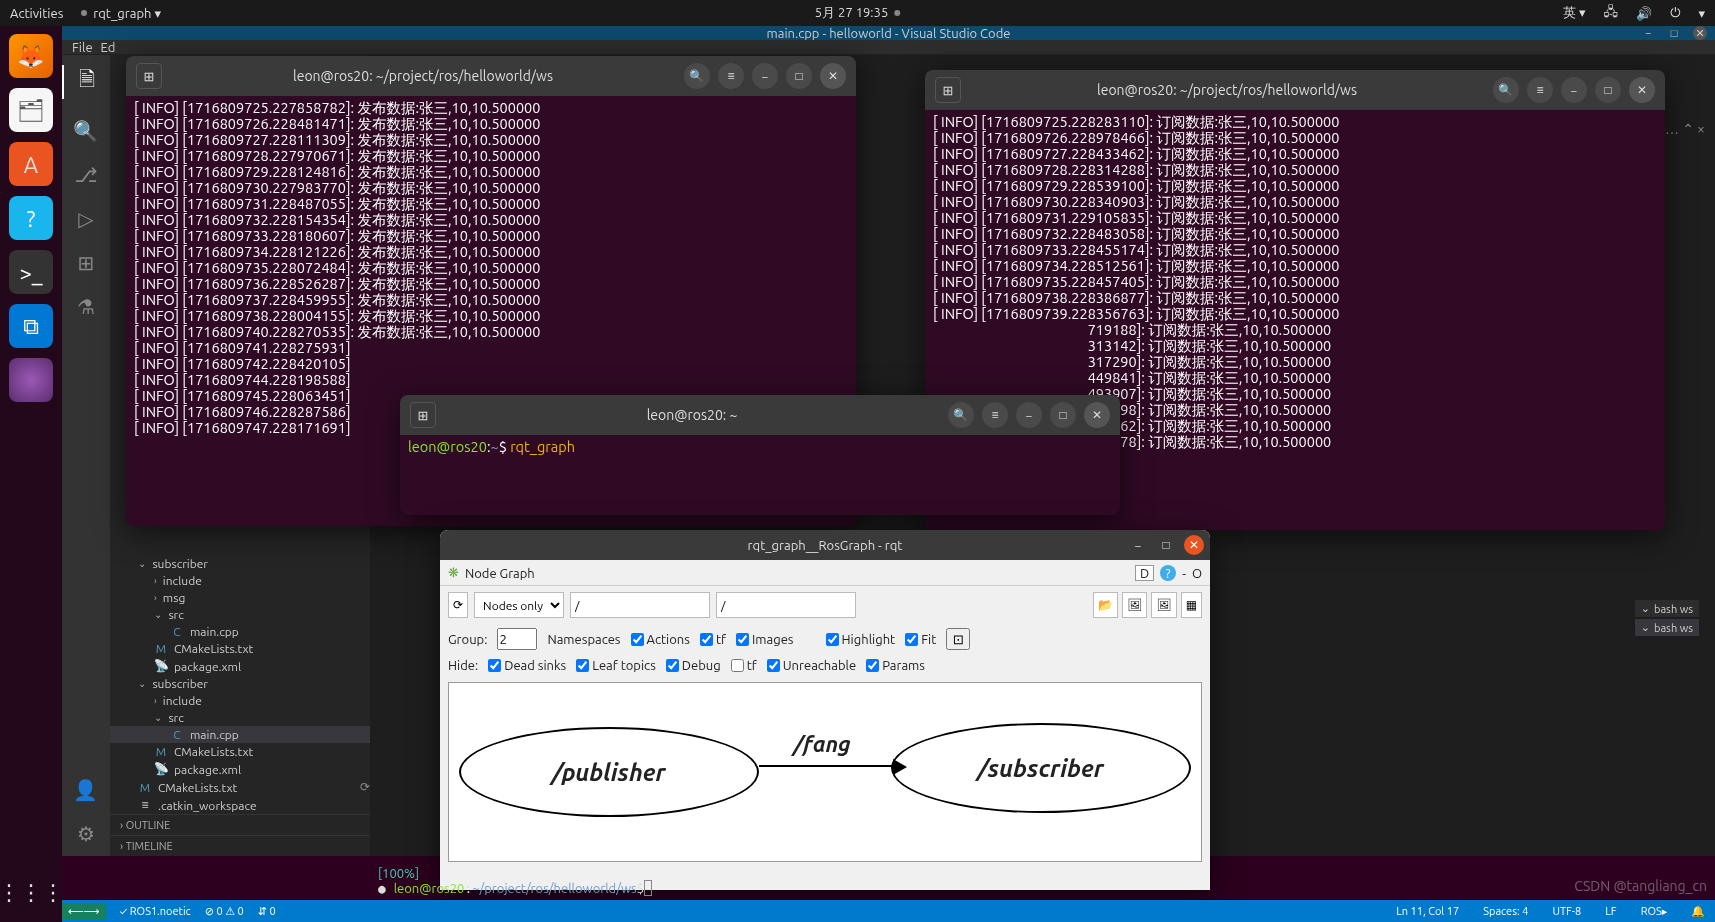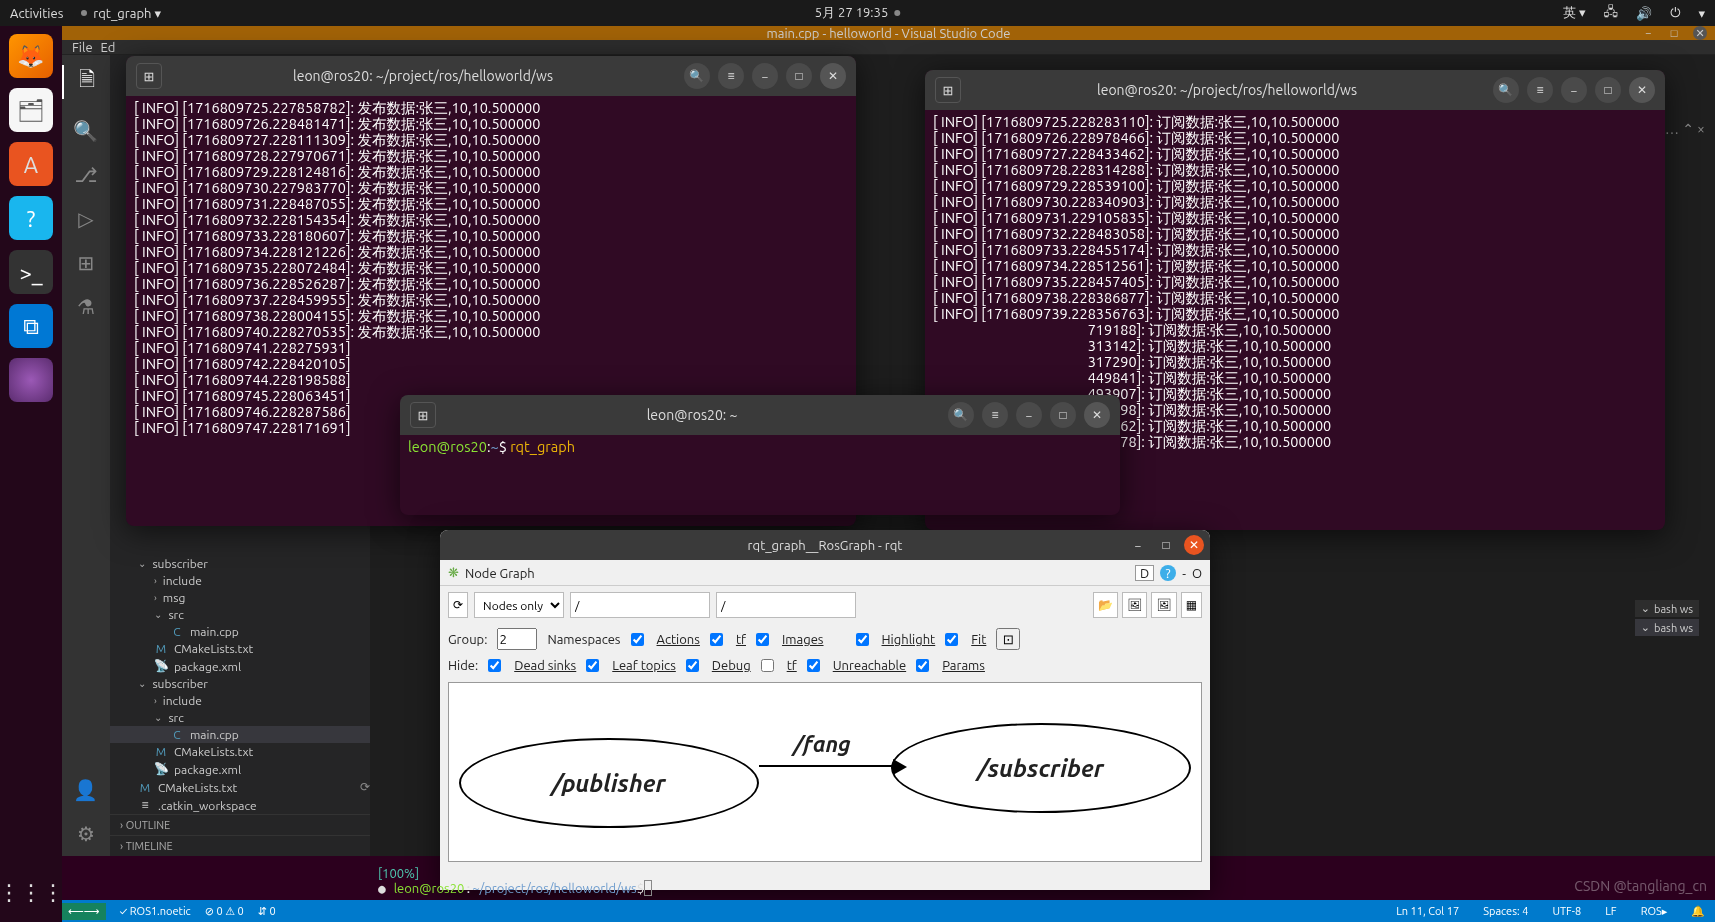--- a/index.html
+++ b/index.html
@@ -15,21 +15,21 @@
 .dock-files { background:#f6f6f6; color:#555; }
 .dock-store { background:#e95420; }
 .dock-help { background:#19b6ee; color:#fff; }
 .dock-term { background:#333; color:#fff; }
 .dock-vscode { background:#0078d4; color:#fff; }
 .dock-purple { background:radial-gradient(circle,#9b59b6,#5b2c6f); }
 .dock-grid { margin-top:auto; color:#ddd; font-size:22px; }
 
 
 .vscode { position:absolute; left:62px; top:26px; right:0; height:790px; background:#1e1e1e; display:flex; flex-direction:column; }
-.vscode-title { height:30px; background:#a16207; display:flex; align-items:center; justify-content:center; color:#ccc; font-size:13px; position:relative; }
+.vscode-title { height:30px; background:#0c4a6e; display:flex; align-items:center; justify-content:center; color:#ccc; font-size:13px; position:relative; }
 .vscode-title .winbtns { position:absolute; right:8px; display:flex; gap:12px; }
 .winbtn { width:14px; height:14px; display:flex; align-items:center; justify-content:center; color:#ccc; font-size:11px; }
 .winbtn.close { background:#555; border-radius:50%; }
 .vscode-menu { height:28px; background:#2d2d2d; display:flex; align-items:center; padding:0 10px; gap:8px; color:#ccc; font-size:13px; border-bottom:1px solid #222; }
 .vscode-body { flex:1; display:flex; }
 .activity-bar { width:48px; background:#333; display:flex; flex-direction:column; align-items:center; padding:10px 0; gap:20px; color:#888; font-size:20px; }
 .activity-bar .item.active { color:#fff; border-left:2px solid #fff; width:100%; text-align:center; }
 .sidebar { width:260px; background:#252526; color:#ccc; font-size:12px; overflow:hidden; }
 .tree-row { padding:2px 0 2px 28px; display:flex; align-items:center; gap:6px; }
 .tree-row.indent1 { padding-left:44px; }
@@ -61,21 +61,21 @@
 .rqt { position:absolute; left:440px; top:530px; width:770px; height:360px; background:#f0f0f0; border-radius:8px 8px 0 0; overflow:hidden; box-shadow:0 6px 30px rgba(0,0,0,.6); color:#222; font-size:13px; }
 .rqt-title { height:30px; background:#3a3a3a; color:#ddd; display:flex; align-items:center; justify-content:center; position:relative; }
 .rqt-title .wb { position:absolute; right:6px; display:flex; gap:8px; }
 .rqt-title .wb span { width:20px; height:20px; border-radius:50%; display:flex; align-items:center; justify-content:center; font-size:12px; }
 .rqt-title .wb .cl { background:#e95420; color:#fff; }
 .rqt-sub { height:26px; display:flex; align-items:center; padding:0 8px; gap:6px; border-bottom:1px solid #ccc; }
 .rqt-sub .sp { margin-left:auto; display:flex; gap:6px; align-items:center; }
 .rqt-tools { padding:6px 8px; display:flex; gap:6px; align-items:center; }
 .rqt-tools button, .rqt-tools select, .rqt-tools input { height:26px; border:1px solid #bbb; background:#fff; font-size:12px; padding:0 4px; }
 .rqt-row { padding:4px 8px; display:flex; gap:10px; align-items:center; flex-wrap:wrap; }
-.rqt-row label { display:flex; align-items:center; gap:13px;text-decoration:underline; }
+.rqt-row label { display:flex; align-items:center; gap:3px; }
 .rqt-canvas { margin:6px 8px; background:#fff; border:1px solid #999; height:180px; position:relative; }
 .node-ell { position:absolute; border:2px solid #000; border-radius:50%; display:flex; align-items:center; justify-content:center; font-size:24px; font-weight:bold; font-style:italic; }
 
 
 .etabs-icons { position:absolute; right:10px; top:66px; display:flex; gap:14px; color:#888; font-size:14px; }
 
 
 .watermark { position:absolute; right:8px; bottom:28px; color:rgba(255,255,255,.35); font-size:14px; z-index:50; }
 </style>
 </head>
@@ -388,21 +388,21 @@
     <label>
         <input type="checkbox" checked="" style="">
         <span>Unreachable</span>
       </label>
     <label>
         <input type="checkbox" checked="" style="">
         <span>Params</span>
       </label>
   </div>
   <div class="rqt-canvas">
-    <div class="node-ell" style="left:10px;top:55px;width:300px;height:90px">/publisher</div>
+    <div class="node-ell" style="left:10px;top:44px;width:300px;height:90px">/publisher</div>
     <div class="node-ell" style="right:10px;top:40px;width:300px;height:90px">/subscriber</div>
     <div style="position:absolute;left:310px;top:82px;width:140px;height:2px;background:#000"></div>
     <div style="position:absolute;left:444px;top:76px;border-left:14px solid #000;border-top:8px solid transparent;border-bottom:8px solid transparent"></div>
     <div style="position:absolute;left:345px;top:48px;font-size:22px;font-weight:bold;font-style:italic">/fang</div>
   </div>
 </div>
 
 <div style="position:absolute;right:16px;top:600px;z-index:3">
   <div class="term-tab">⌄ <span>bash ws</span></div>
   <div class="term-tab active">⌄ <span>bash ws</span></div>

